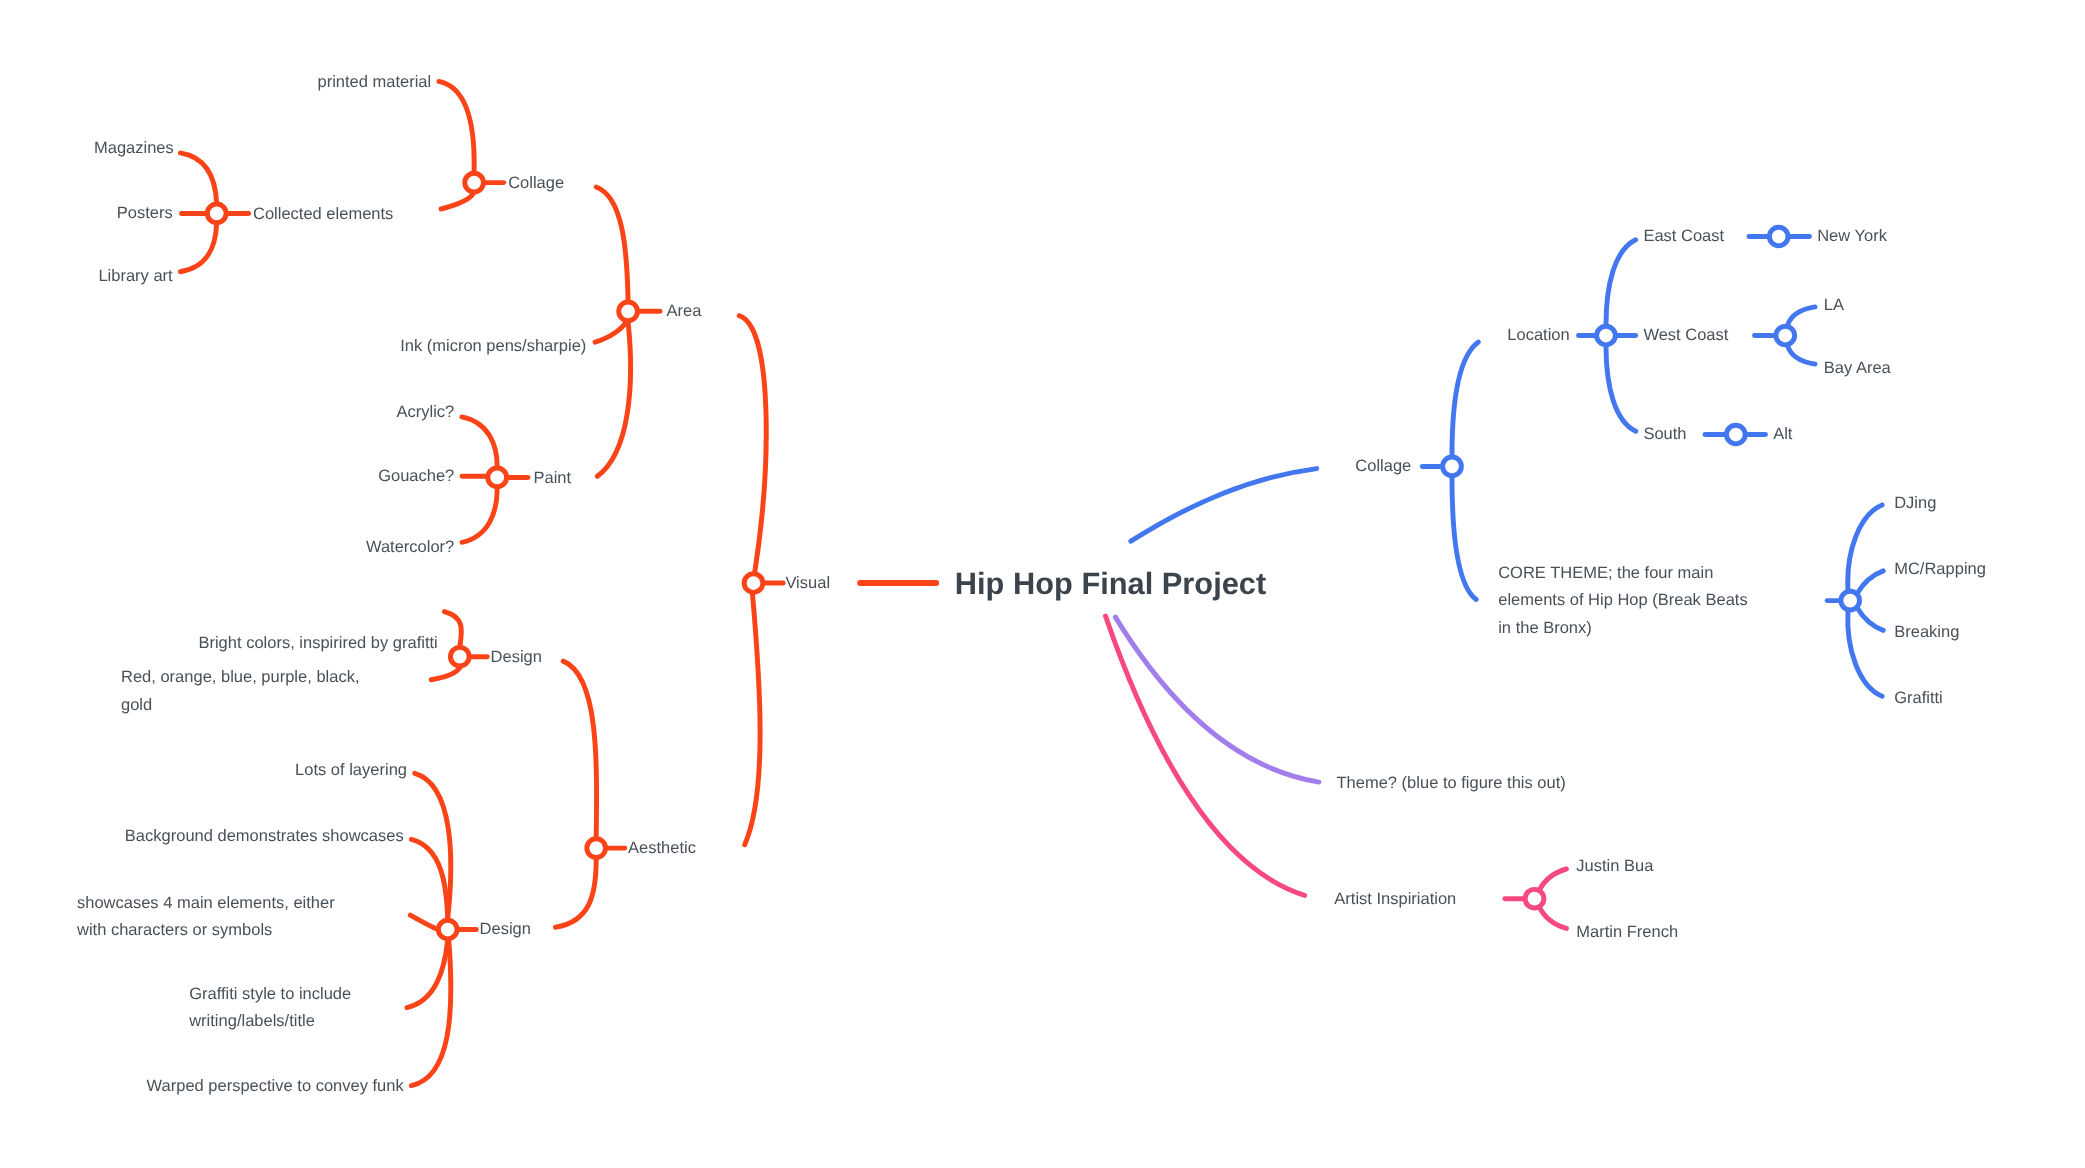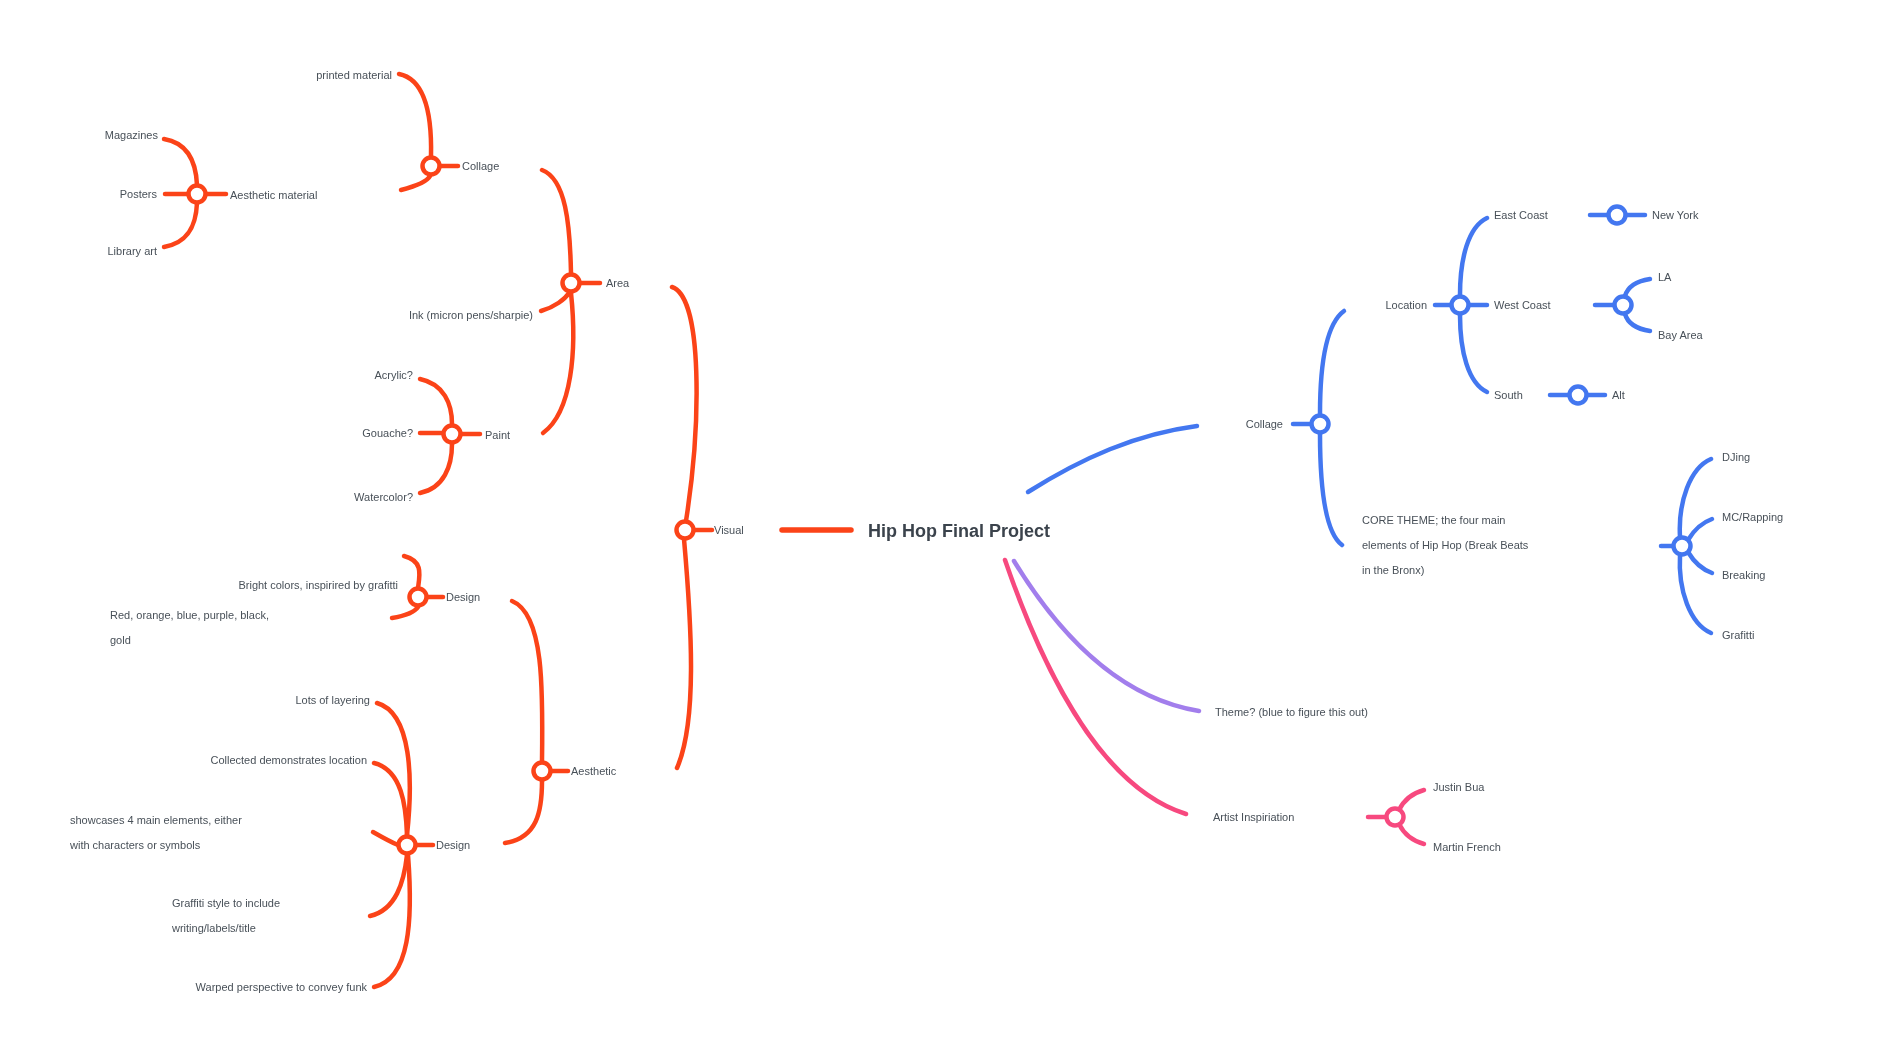--- a/index.html
+++ b/index.html
@@ -31,34 +31,34 @@
   .edges .pink   { stroke: var(--pink, #f7497f); }
   .edges circle {
     fill: #ffffff;
     stroke-width: 4.5;
   }
   .edges circle.red    { stroke: var(--red, #fb4318); }
   .edges circle.blue   { stroke: var(--blue, #4377f0); }
   .edges circle.pink   { stroke: var(--pink, #f7497f); }
   .label {
     position: absolute;
-    font-size: 11px;
+    font-size: 15px;
     line-height: 25px;
     color: var(--text, #485058);
     white-space: nowrap;
     transform: translateY(-50%);
     cursor: default;
   }
   .label.block {
     white-space: pre-line;
     transform: none;
   }
   .title {
     position: absolute;
-    font-size: 18px;
+    font-size: 28px;
     font-weight: bold;
     color: var(--title_text, #3b434c);
     white-space: nowrap;
     transform: translateY(-50%);
   }
 </style>
 </head>
 <body>
 
 <div class="canvas">
@@ -149,35 +149,35 @@
       <circle class="pink" cx="1395" cy="817" r="8.5"></circle>
     </g>
   </svg>
 
   <div class="title" style="left:868px;top:531px">Hip Hop Final Project</div>
 
   <div class="label" style="right:1503px;top:75px">printed material</div>
   <div class="label" style="right:1737px;top:135px">Magazines</div>
   <div class="label" style="right:1738px;top:194px">Posters</div>
   <div class="label" style="right:1738px;top:251px">Library art</div>
-  <div class="label" style="left:230px;top:195px">Aesthetic material</div>
+  <div class="label" style="left:230px;top:195px">Collected elements</div>
   <div class="label" style="left:462px;top:166px">Collage</div>
   <div class="label" style="left:606px;top:283px">Area</div>
   <div class="label" style="right:1362px;top:315px">Ink (micron pens/sharpie)</div>
   <div class="label" style="right:1482px;top:375px">Acrylic?</div>
   <div class="label" style="right:1482px;top:433px">Gouache?</div>
   <div class="label" style="left:485px;top:435px">Paint</div>
   <div class="label" style="right:1482px;top:497px">Watercolor?</div>
   <div class="label" style="left:714px;top:530px">Visual</div>
   <div class="label" style="right:1497px;top:585px">Bright colors, inspirired by grafitti</div>
   <div class="label" style="left:446px;top:597px">Design</div>
   <div class="label block" style="left:110px;top:603px">Red, orange, blue, purple, black,
 gold</div>
   <div class="label" style="right:1525px;top:700px">Lots of layering</div>
-  <div class="label" style="right:1528px;top:760px">Collected demonstrates location</div>
+  <div class="label" style="right:1528px;top:760px">Background demonstrates showcases</div>
   <div class="label" style="left:571px;top:771px">Aesthetic</div>
   <div class="label block" style="left:70px;top:808px">showcases 4 main elements, either
 with characters or symbols</div>
   <div class="label" style="left:436px;top:845px">Design</div>
   <div class="label block" style="left:172px;top:891px">Graffiti style to include
 writing/labels/title</div>
   <div class="label" style="right:1528px;top:987px">Warped perspective to convey funk</div>
 
   <div class="label" style="right:612px;top:424px">Collage</div>
   <div class="label" style="right:468px;top:305px">Location</div>

